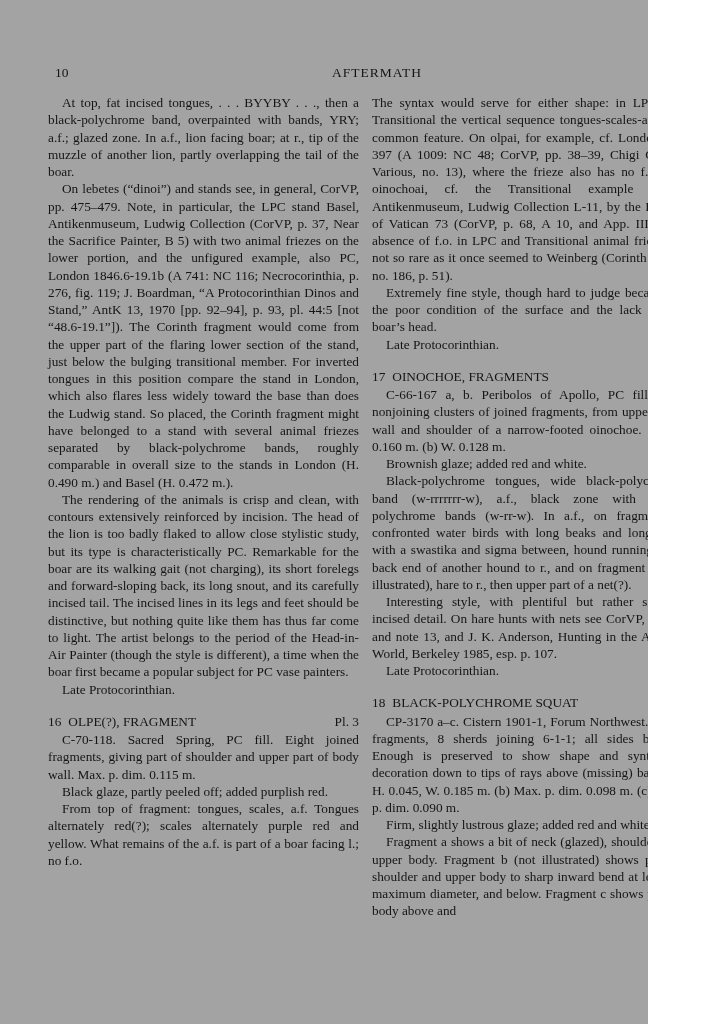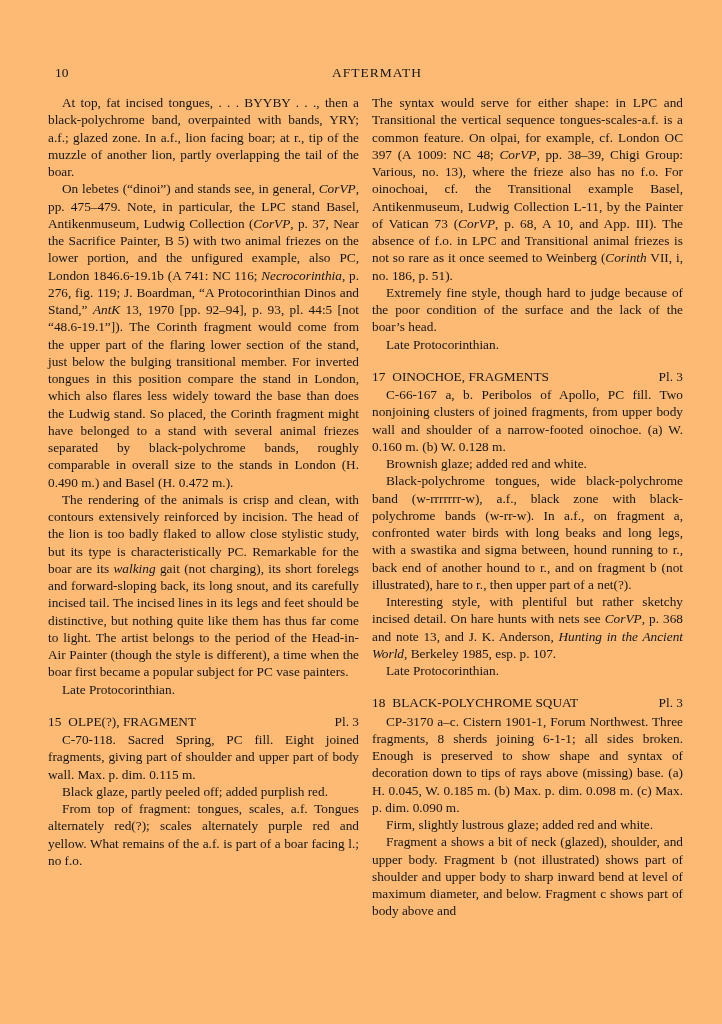--- a/index.html
+++ b/index.html
@@ -2,23 +2,23 @@
 <html><head>
 <meta charset="utf-8">
 <style>
   html, body {
     margin: 0;
     padding: 0;
     background: #ffffff;
   }
   .page {
     position: relative;
-    width: 722px;
+    width: 648px;
     height: 1024px;
-    background: #fdba74;
+    background: #a3a3a3;
     font-family: "Liberation Serif", "DejaVu Serif", serif;
     color: #151515;
     overflow: hidden;
   }
   .header-pagenum {
     position: absolute;
     left: 55px;
     top: 64px;
     font-size: 13.5px;
     line-height: 17px;
@@ -41,21 +41,21 @@
     line-height: 17.25px;
     text-align: justify;
   }
   .col-left  { left: 48px; }
   .col-right { left: 372px; }
   p.para {
     margin: 0;
     padding: 0;
   }
   p.para.indent { text-indent: 14px; }
-  .it { font-style: italic; }
+  .it { }
   .entry-heading {
     display: flex;
     align-items: flex-start;
     margin-top: 15px;
     margin-bottom: 1px;
     text-align: left;
   }
   .entry-num {
     font-weight: normal;
     margin-right: 7px;
@@ -74,21 +74,21 @@
 
 <div class="page">
   <div class="header-pagenum">10</div>
   <div class="header-title">AFTERMATH</div>
   <div class="col col-left">
       <p class="para indent"><span class="">At top, fat incised tongues, . . . BYYBY . . ., then a black-polychrome band, overpainted with bands, YRY; a.f.; glazed zone. In a.f., lion facing boar; at r., tip of the muzzle of another lion, partly overlapping the tail of the boar.</span></p>
       <p class="para indent"><span class="">On lebetes (“dinoi”) and stands see, in general, </span><span class="it">CorVP</span><span class="">, pp. 475–479. Note, in particular, the LPC stand Basel, Antikenmuseum, Ludwig Collection (</span><span class="it">CorVP</span><span class="">, p. 37, Near the Sacrifice Painter, B 5) with two animal friezes on the lower portion, and the unfigured example, also PC, London 1846.6-19.1b (A 741: NC 116; </span><span class="it">Necrocorinthia</span><span class="">, p. 276, fig. 119; J. Boardman, “A Protocorinthian Dinos and Stand,” </span><span class="it">AntK</span><span class=""> 13, 1970 [pp. 92–94], p. 93, pl. 44:5 [not “48.6-19.1”]). The Corinth fragment would come from the upper part of the flaring lower section of the stand, just below the bulging transitional member. For inverted tongues in this position compare the stand in London, which also flares less widely toward the base than does the Ludwig stand. So placed, the Corinth fragment might have belonged to a stand with several animal friezes separated by black-polychrome bands, roughly comparable in overall size to the stands in London (H. 0.490 m.) and Basel (H. 0.472 m.).</span></p>
       <p class="para indent"><span class="">The rendering of the animals is crisp and clean, with contours extensively reinforced by incision. The head of the lion is too badly flaked to allow close stylistic study, but its type is characteristically PC. Remarkable for the boar are its </span><span class="it">walking</span><span class=""> gait (not charging), its short forelegs and forward-sloping back, its long snout, and its carefully incised tail. The incised lines in its legs and feet should be distinctive, but nothing quite like them has thus far come to light. The artist belongs to the period of the Head-in-Air Painter (though the style is different), a time when the boar first became a popular subject for PC vase painters.</span></p>
       <p class="para indent"><span class="">Late Protocorinthian.</span></p>
       <div class="entry-heading">
-        <span class="entry-num">15</span>
+        <span class="entry-num">16</span>
         <span class="entry-title">
           <span class="tline">OLPE(?), FRAGMENT</span>
         </span>
         <span class="entry-plate">Pl. 3</span>
       </div>
       <p class="para indent"><span class="">C-70-118. Sacred Spring, PC fill. Eight joined fragments, giving part of shoulder and upper part of body wall. Max. p. dim. 0.115 m.</span></p>
       <p class="para indent"><span class="">Black glaze, partly peeled off; added purplish red.</span></p>
       <p class="para indent"><span class="">From top of fragment: tongues, scales, a.f. Tongues alternately red(?); scales alternately purple red and yellow. What remains of the a.f. is part of a boar facing l.; no f.o.</span></p>
     </div>
   <div class="col col-right">

